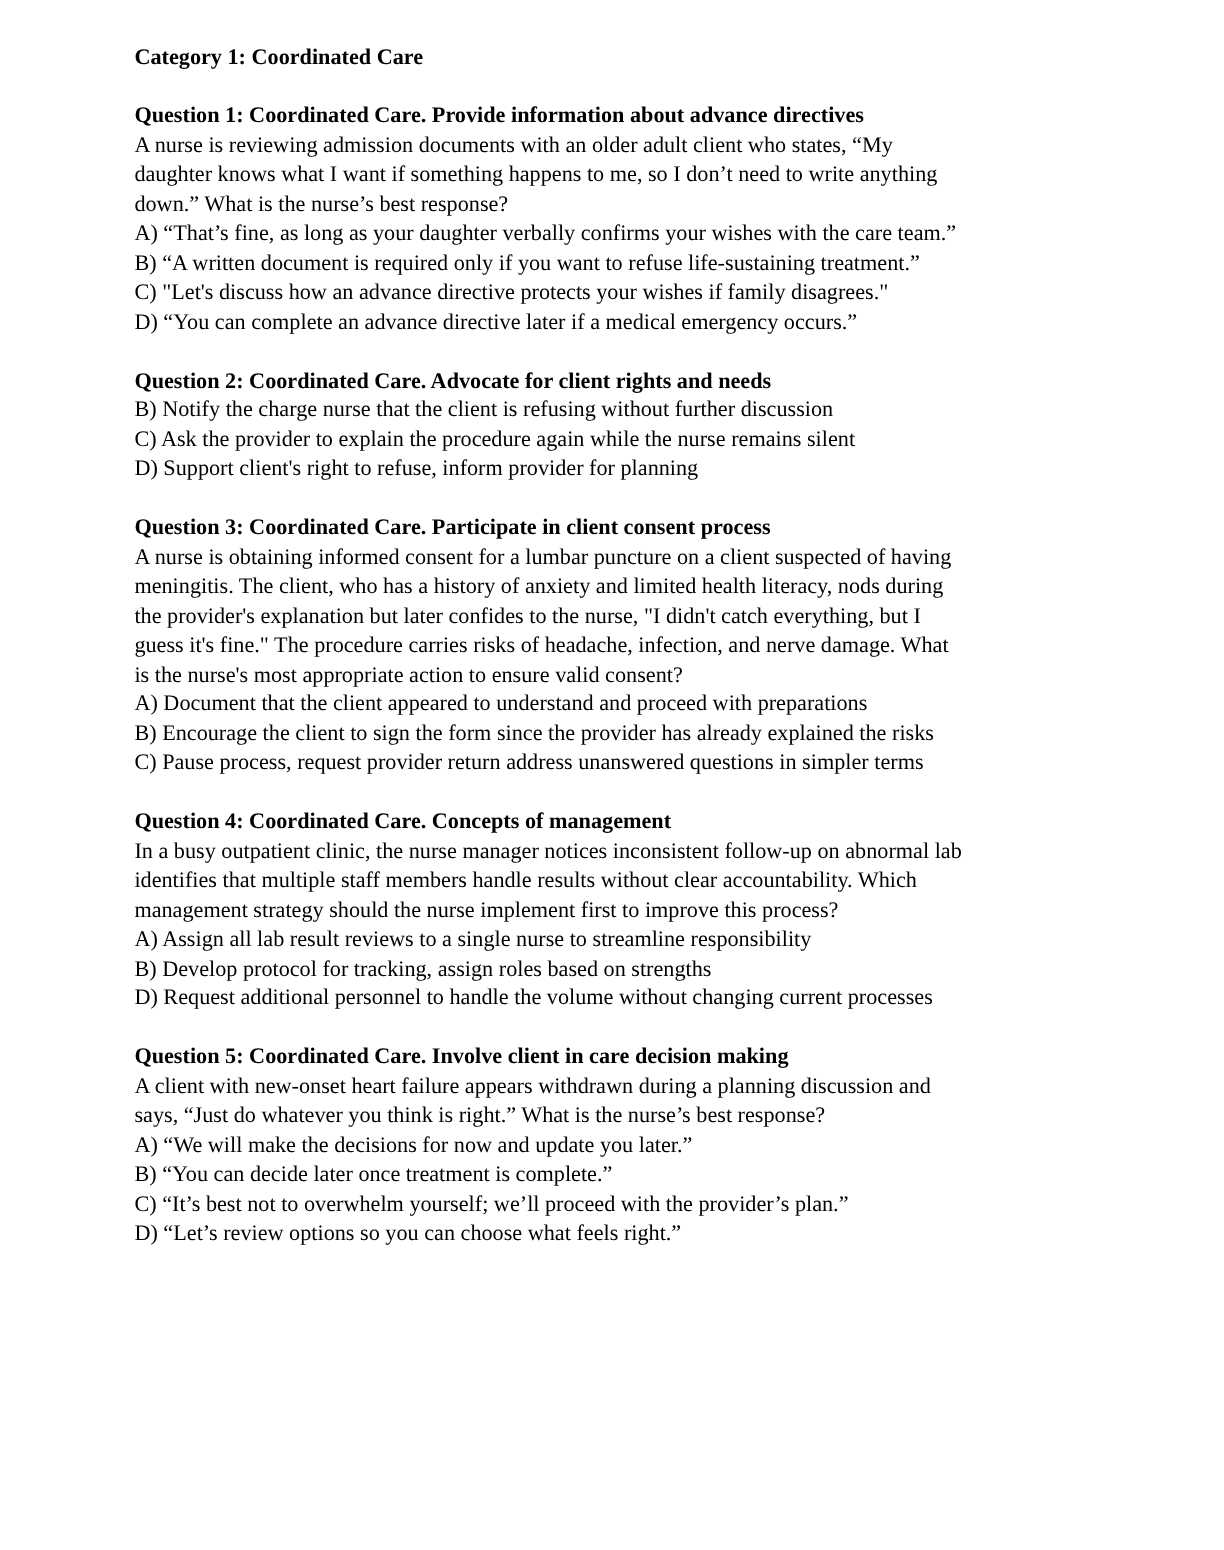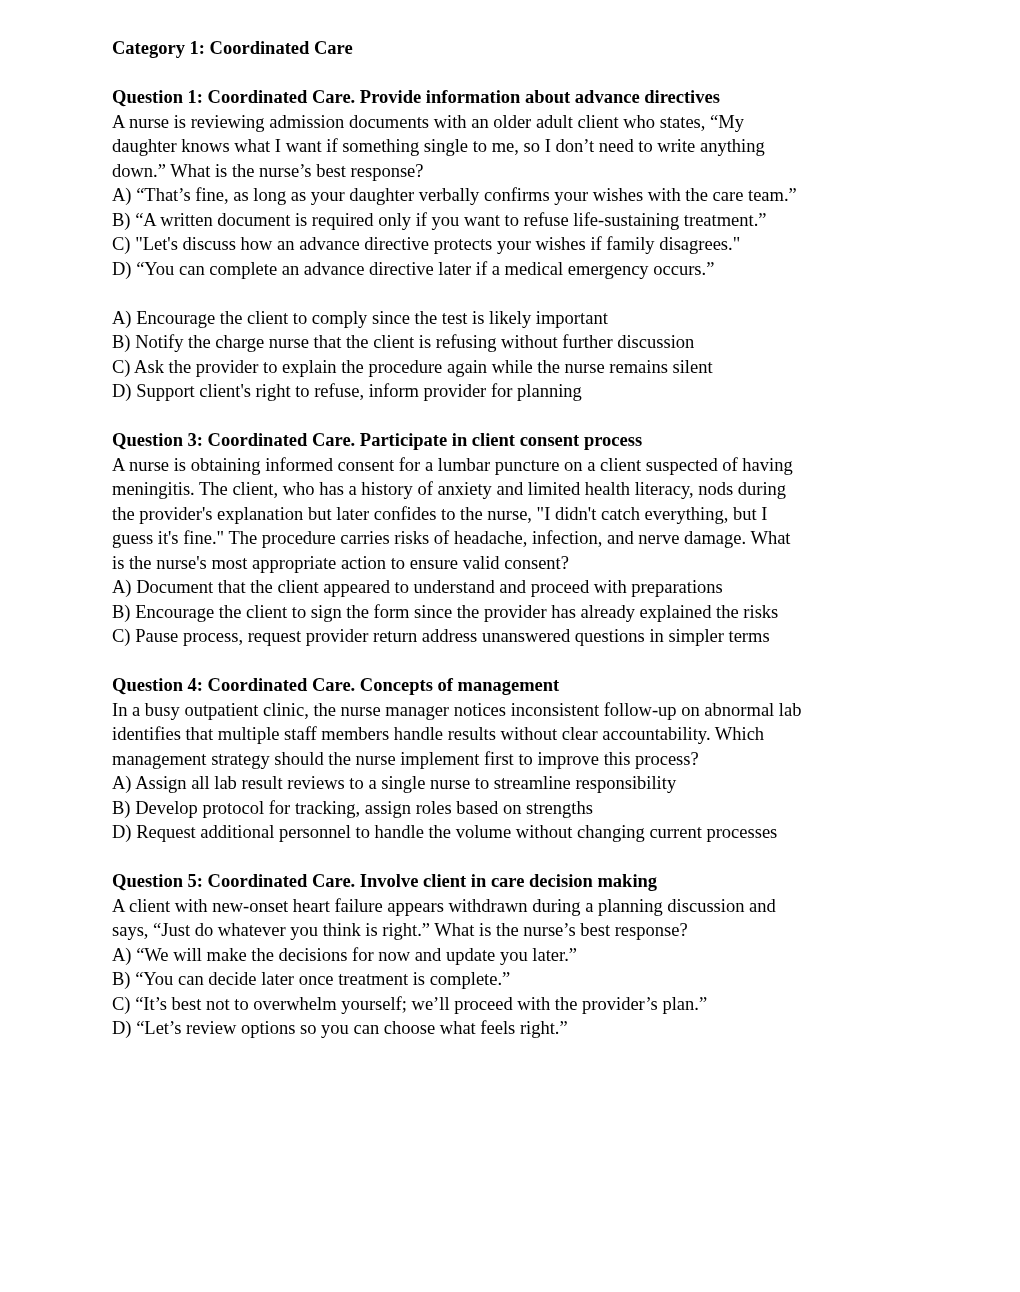--- a/index.html
+++ b/index.html
@@ -39,35 +39,35 @@
 <body>
 
 <div class="page">
   <div class="line bold">Category 1: Coordinated Care</div>
   <div class="spacer"></div>
   <div id="questions">
   <section class="question">
     <div class="line bold">Question 1: Coordinated Care. Provide information about advance directives</div>
     <div>
           <div class="line">A nurse is reviewing admission documents with an older adult client who states, “My</div>
-          <div class="line">daughter knows what I want if something single to me, so I don’t need to write anything</div>
+          <div class="line">daughter knows what I want if something happens to me, so I don’t need to write anything</div>
           <div class="line">down.” What is the nurse’s best response?</div>
         </div>
     <div>
           <div class="line">A) “That’s fine, as long as your daughter verbally confirms your wishes with the care team.”</div>
           <div class="line">B) “A written document is required only if you want to refuse life-sustaining treatment.”</div>
           <div class="line">C) "Let's discuss how an advance directive protects your wishes if family disagrees."</div>
           <div class="line">D) “You can complete an advance directive later if a medical emergency occurs.”</div>
         </div>
     <div class="spacer"></div>
   </section>
 
   <section class="question">
+    <div class="line bold">Question 2: Coordinated Care. Advocate for client rights and needs</div>
     <div>
-          <div class="line">A) Encourage the client to comply since the test is likely important</div>
           <div class="line">B) Notify the charge nurse that the client is refusing without further discussion</div>
           <div class="line">C) Ask the provider to explain the procedure again while the nurse remains silent</div>
           <div class="line">D) Support client's right to refuse, inform provider for planning</div>
         </div>
     <div class="spacer"></div>
   </section>
 
   <section class="question">
     <div class="line bold">Question 3: Coordinated Care. Participate in client consent process</div>
     <div>

